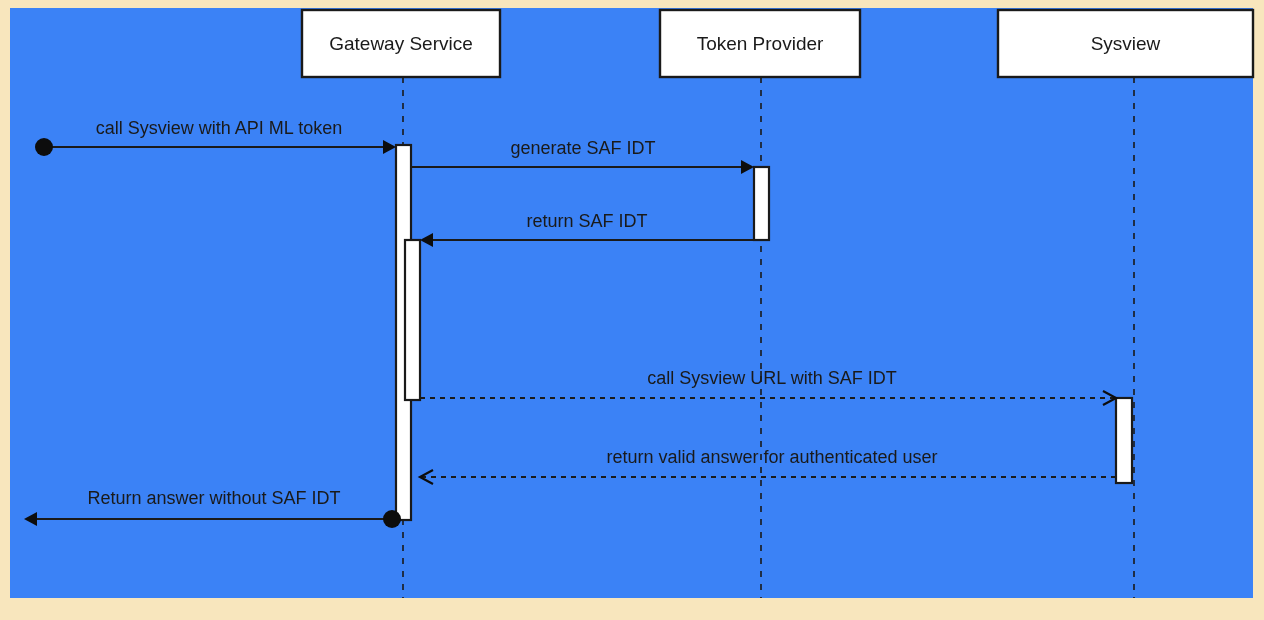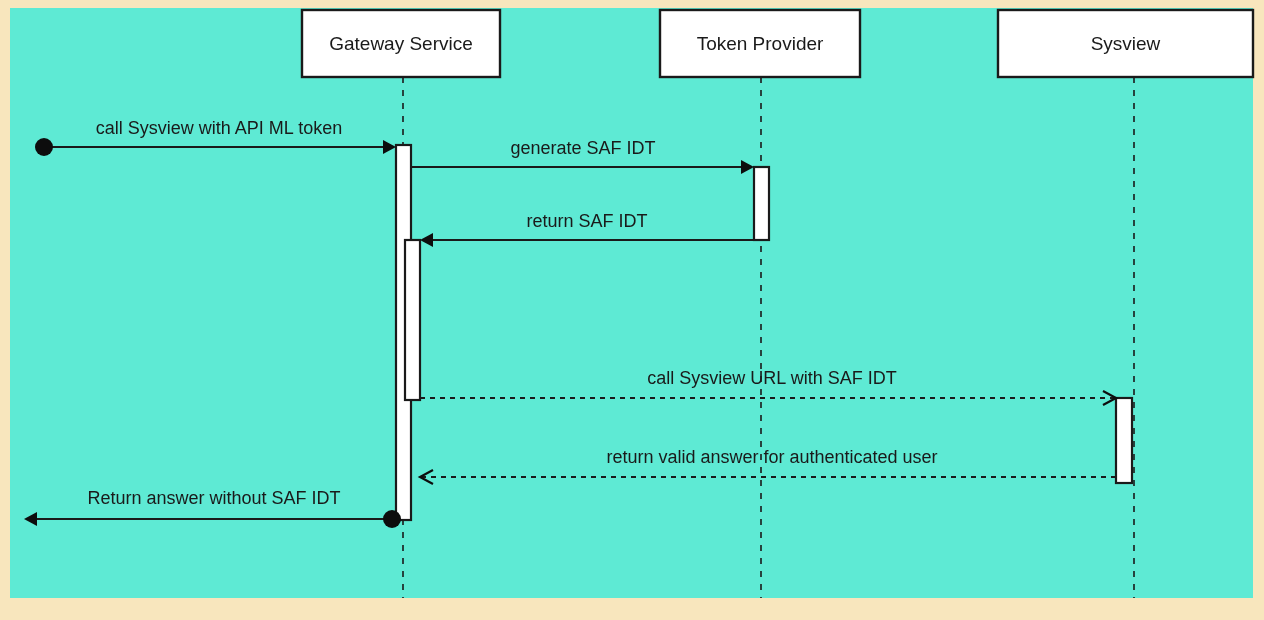--- a/index.html
+++ b/index.html
@@ -11,21 +11,21 @@
     width: 1264px;
     height: 620px;
     font-family: "Liberation Sans", sans-serif;
     overflow: hidden;
   }
   #diagram-frame {
     position: relative;
     width: 1264px;
     height: 620px;
     box-sizing: border-box;
-    background: #5eead4;
+    background: #3b82f6;
   }
   
   .frame-edge {
     position: absolute;
     background: #f8e6bd;
     pointer-events: none;
   }
   .frame-top    { left: 0;   top: 0;    width: 1264px; height: 8px; }
   .frame-bottom { left: 0;   bottom: 0; width: 1264px; height: 22px; }
   .frame-left   { left: 0;   top: 0;    width: 10px;   height: 620px; }

